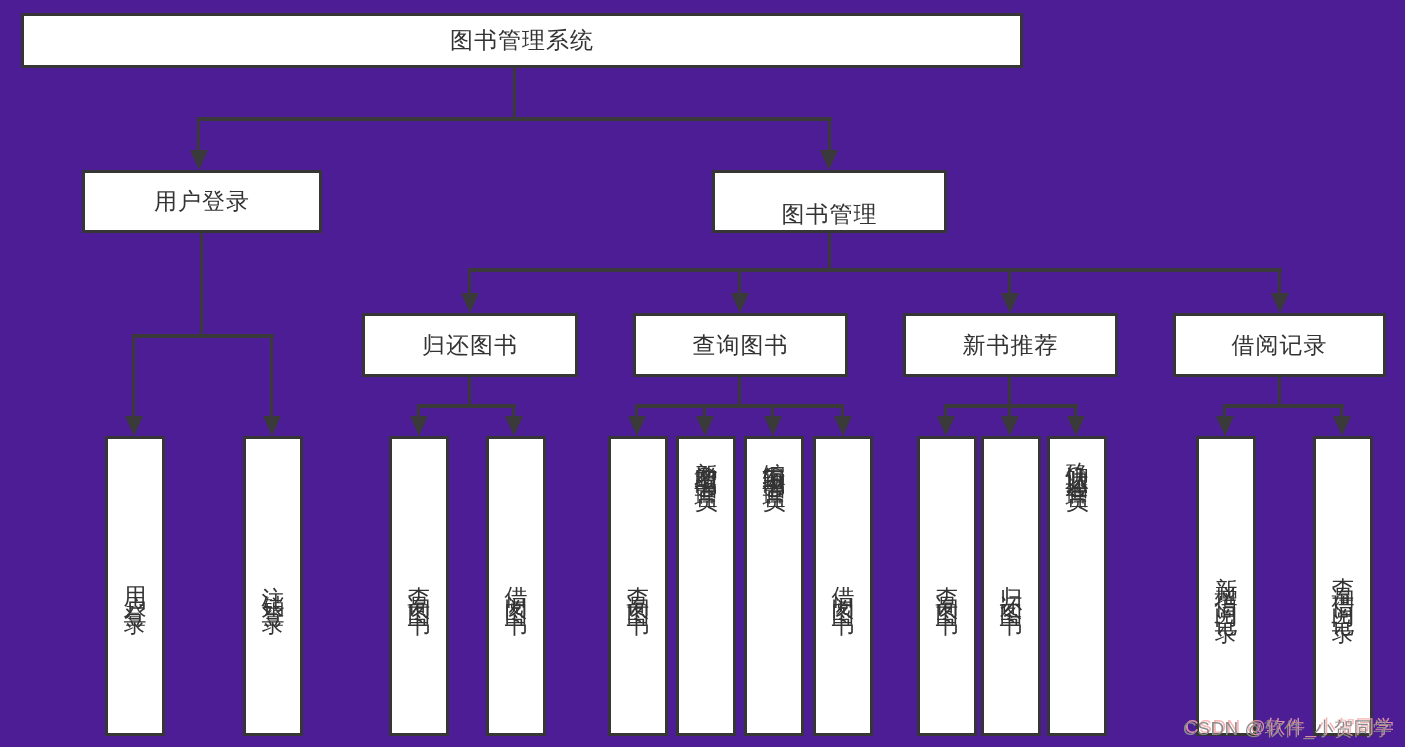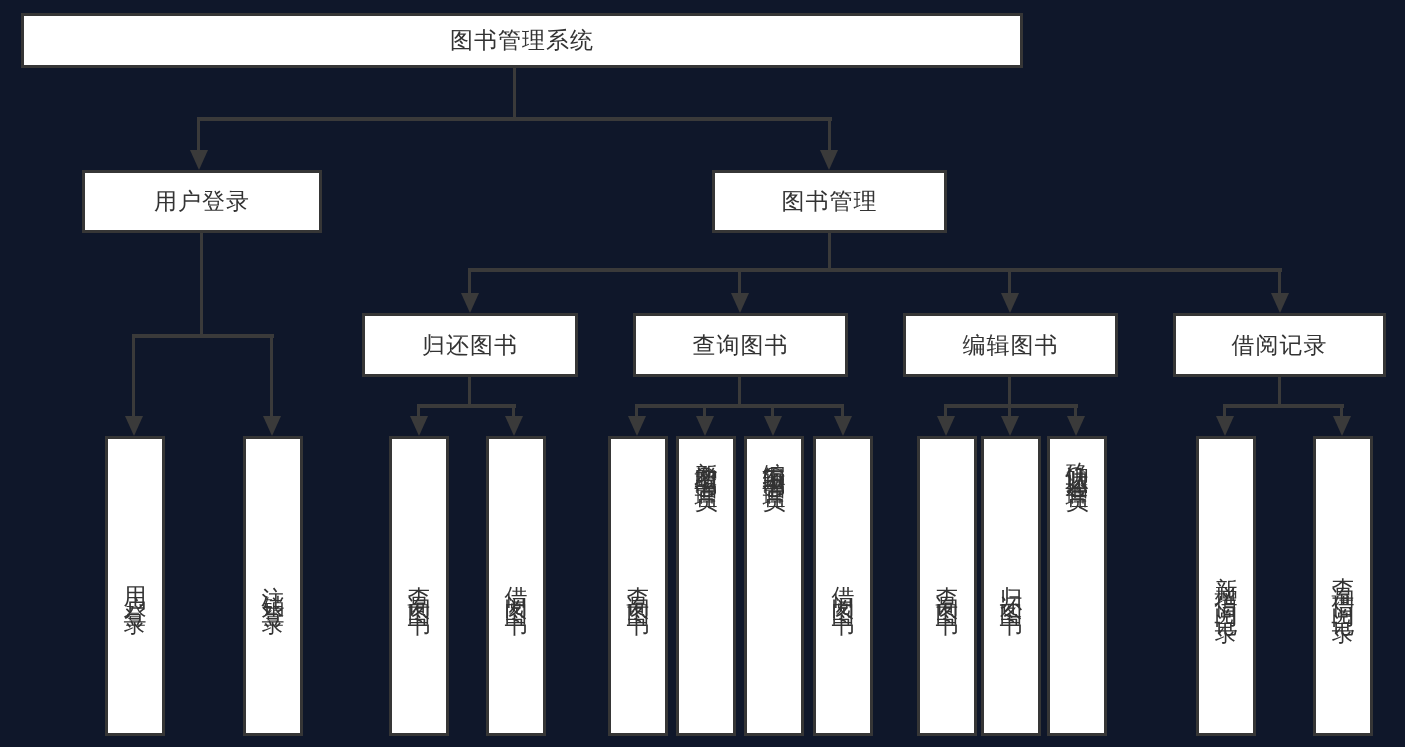--- a/index.html
+++ b/index.html
@@ -1,17 +1,17 @@
 <!DOCTYPE html>
 <html><head>
 <meta charset="utf-8">
 <style>
   html,body{margin:0;padding:0;background:#ffffff;}
   .canvas{
-    position:relative;width:1405px;height:747px;background:#0f172a;overflow:hidden;
+    position:relative;width:1405px;height:747px;background:#4c1d95;overflow:hidden;
     font-family:"Liberation Sans","DejaVu Sans",sans-serif;color:#333333;
   }
   
   .hbox{
     position:absolute;box-sizing:border-box;border:3px solid #363636;background:#ffffff;
     display:flex;align-items:center;justify-content:center;
     font-size:23px;letter-spacing:1px;color:#333333;
   }
   .leaf{
     position:absolute;box-sizing:border-box;border:3px solid #363636;background:#ffffff;
@@ -40,32 +40,32 @@
 
 <div class="canvas">
 
   <div class="hbox" style="left:21px;top:13px;width:1002px;height:55px;">
     <span>图书管理系统</span>
   </div>
 
   <div class="hbox" style="left:82px;top:170px;width:240px;height:63px;">
     <span>用户登录</span>
   </div>
-  <div class="hbox" style="left:712px;top:170px;width:235px;height:63px;">
+  <div class="hbox" style="left:712px;top:170px;width:235px;height:63px;align-items:flex-end;">
     <span>图书管理</span>
   </div>
 
   <div class="hbox" style="left:362px;top:313px;width:216px;height:64px;">
     <span>归还图书</span>
   </div>
   <div class="hbox" style="left:633px;top:313px;width:215px;height:64px;">
     <span>查询图书</span>
   </div>
   <div class="hbox" style="left:903px;top:313px;width:215px;height:64px;">
-    <span>编辑图书</span>
+    <span>新书推荐</span>
   </div>
   <div class="hbox" style="left:1173px;top:313px;width:213px;height:64px;">
     <span>借阅记录</span>
   </div>
 
   <div class="leaf" style="left:105px;">
     <span class="vtext">用户登录</span>
   </div>
   <div class="leaf" style="left:243px;">
     <span class="vtext">注销登录</span>
@@ -160,14 +160,15 @@
   <div class="arrow" style="left:1001px;top:416px;"></div>
   <div class="arrow" style="left:1067px;top:416px;"></div>
 
   <div class="vline" style="left:1278px;top:377px;height:29px;"></div>
   <div class="hline" style="left:1223px;top:404px;width:121px;"></div>
   <div class="vline" style="left:1223px;top:406px;height:12px;"></div>
   <div class="vline" style="left:1340px;top:406px;height:12px;"></div>
   <div class="arrow" style="left:1216px;top:416px;"></div>
   <div class="arrow" style="left:1333px;top:416px;"></div>
 
+  <div class="watermark">CSDN @软件_小贺同学</div>
 
 </div>
 
 </body></html>

